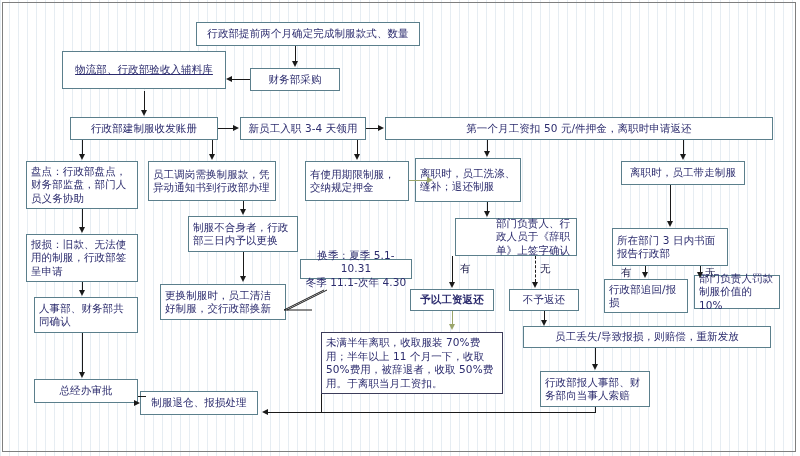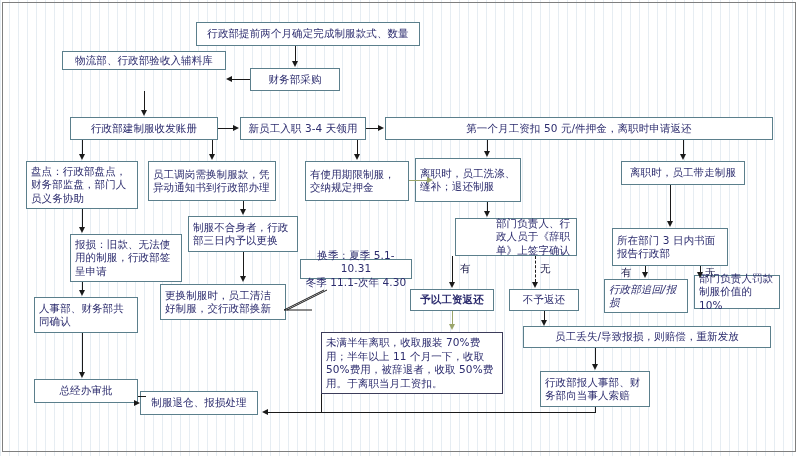--- a/index.html
+++ b/index.html
@@ -100,58 +100,58 @@
 
 <div id="canvas">
 
   <div id="paper-grid"></div>
   <div id="frame"></div>
 
   <div class="node" style="left:196px;top:22px;width:224px;height:24px;">行政部提前两个月确定完成制服款式、数量</div>
 
   <div class="node" style="left:250px;top:68px;width:90px;height:23px;">财务部采购</div>
 
-  <div class="node" style="left:62px;top:51px;width:164px;height:19px;">物流部、行政部验收入辅料库</div>
+  <div class="node" style="left:62px;top:51px;width:164px;height:38px;text-decoration:underline;">物流部、行政部验收入辅料库</div>
 
   <div class="node" style="left:70px;top:117px;width:148px;height:23px;">行政部建制服收发账册</div>
 
   <div class="node" style="left:240px;top:117px;width:126px;height:23px;">新员工入职 3-4 天领用</div>
 
   <div class="node" style="left:385px;top:117px;width:388px;height:23px;">第一个月工资扣 50 元/件押金，离职时申请返还</div>
 
   <div class="node left" style="left:26px;top:161px;width:112px;height:48px;">盘点：行政部盘点，财务部监盘，部门人员义务协助</div>
 
   <div class="node left" style="left:148px;top:161px;width:128px;height:40px;">员工调岗需换制服款，凭异动通知书到行政部办理</div>
 
   <div class="node left" style="left:305px;top:161px;width:104px;height:40px;">有使用期限制服，交纳规定押金</div>
 
   <div class="node left" style="left:415px;top:158px;width:106px;height:44px;">离职时，员工洗涤、缝补；退还制服</div>
 
   <div class="node" style="left:621px;top:161px;width:124px;height:24px;">离职时，员工带走制服</div>
 
-  <div class="node left" style="left:26px;top:234px;width:112px;height:48px;margin-left:44px;">报损：旧款、无法使用的制服，行政部签呈申请</div>
+  <div class="node left" style="left:26px;top:234px;width:112px;height:48px;">报损：旧款、无法使用的制服，行政部签呈申请</div>
 
   <div class="node left" style="left:188px;top:216px;width:110px;height:36px;">制服不合身者，行政部三日内予以更换</div>
 
   <div class="node left" style="left:455px;top:218px;width:122px;height:38px;padding-left:40px;">部门负责人、行政人员于《辞职单》上签字确认</div>
 
   <div class="node left" style="left:612px;top:228px;width:116px;height:38px;">所在部门 3 日内书面报告行政部</div>
 
   <div class="node left" style="left:34px;top:297px;width:104px;height:36px;">人事部、财务部共同确认</div>
 
   <div class="node left" style="left:160px;top:284px;width:126px;height:36px;">更换制服时，员工清洁好制服，交行政部换新</div>
 
   <div class="node left" style="left:300px;top:259px;width:112px;height:20px;text-align:center;">换季：夏季 5.1-10.31
 冬季 11.1-次年 4.30</div>
 
   <div class="node" style="left:410px;top:289px;width:84px;height:22px;font-weight:bold;">予以工资返还</div>
 
   <div class="node" style="left:509px;top:289px;width:70px;height:22px;">不予返还</div>
 
-  <div class="node left" style="left:604px;top:279px;width:84px;height:34px;font-style:italic;">行政部追回/报损</div>
+  <div class="node left" style="left:604px;top:279px;width:84px;height:34px;">行政部追回/报损</div>
 
   <div class="node left" style="left:694px;top:275px;width:86px;height:34px;">部门负责人罚款制服价值的 10%</div>
 
   <div class="node" style="left:34px;top:379px;width:104px;height:24px;">总经办审批</div>
 
   <div class="node" style="left:140px;top:391px;width:118px;height:24px;">制服退仓、报损处理</div>
 
   <div class="node left thick" style="left:321px;top:332px;width:182px;height:62px;">未满半年离职，收取服装 70%费用；半年以上 11 个月一下，收取 50%费用，被辞退者，收取 50%费用。于离职当月工资扣。</div>
 
   <div class="node" style="left:523px;top:326px;width:248px;height:22px;">员工丢失/导致报损，则赔偿，重新发放</div>

